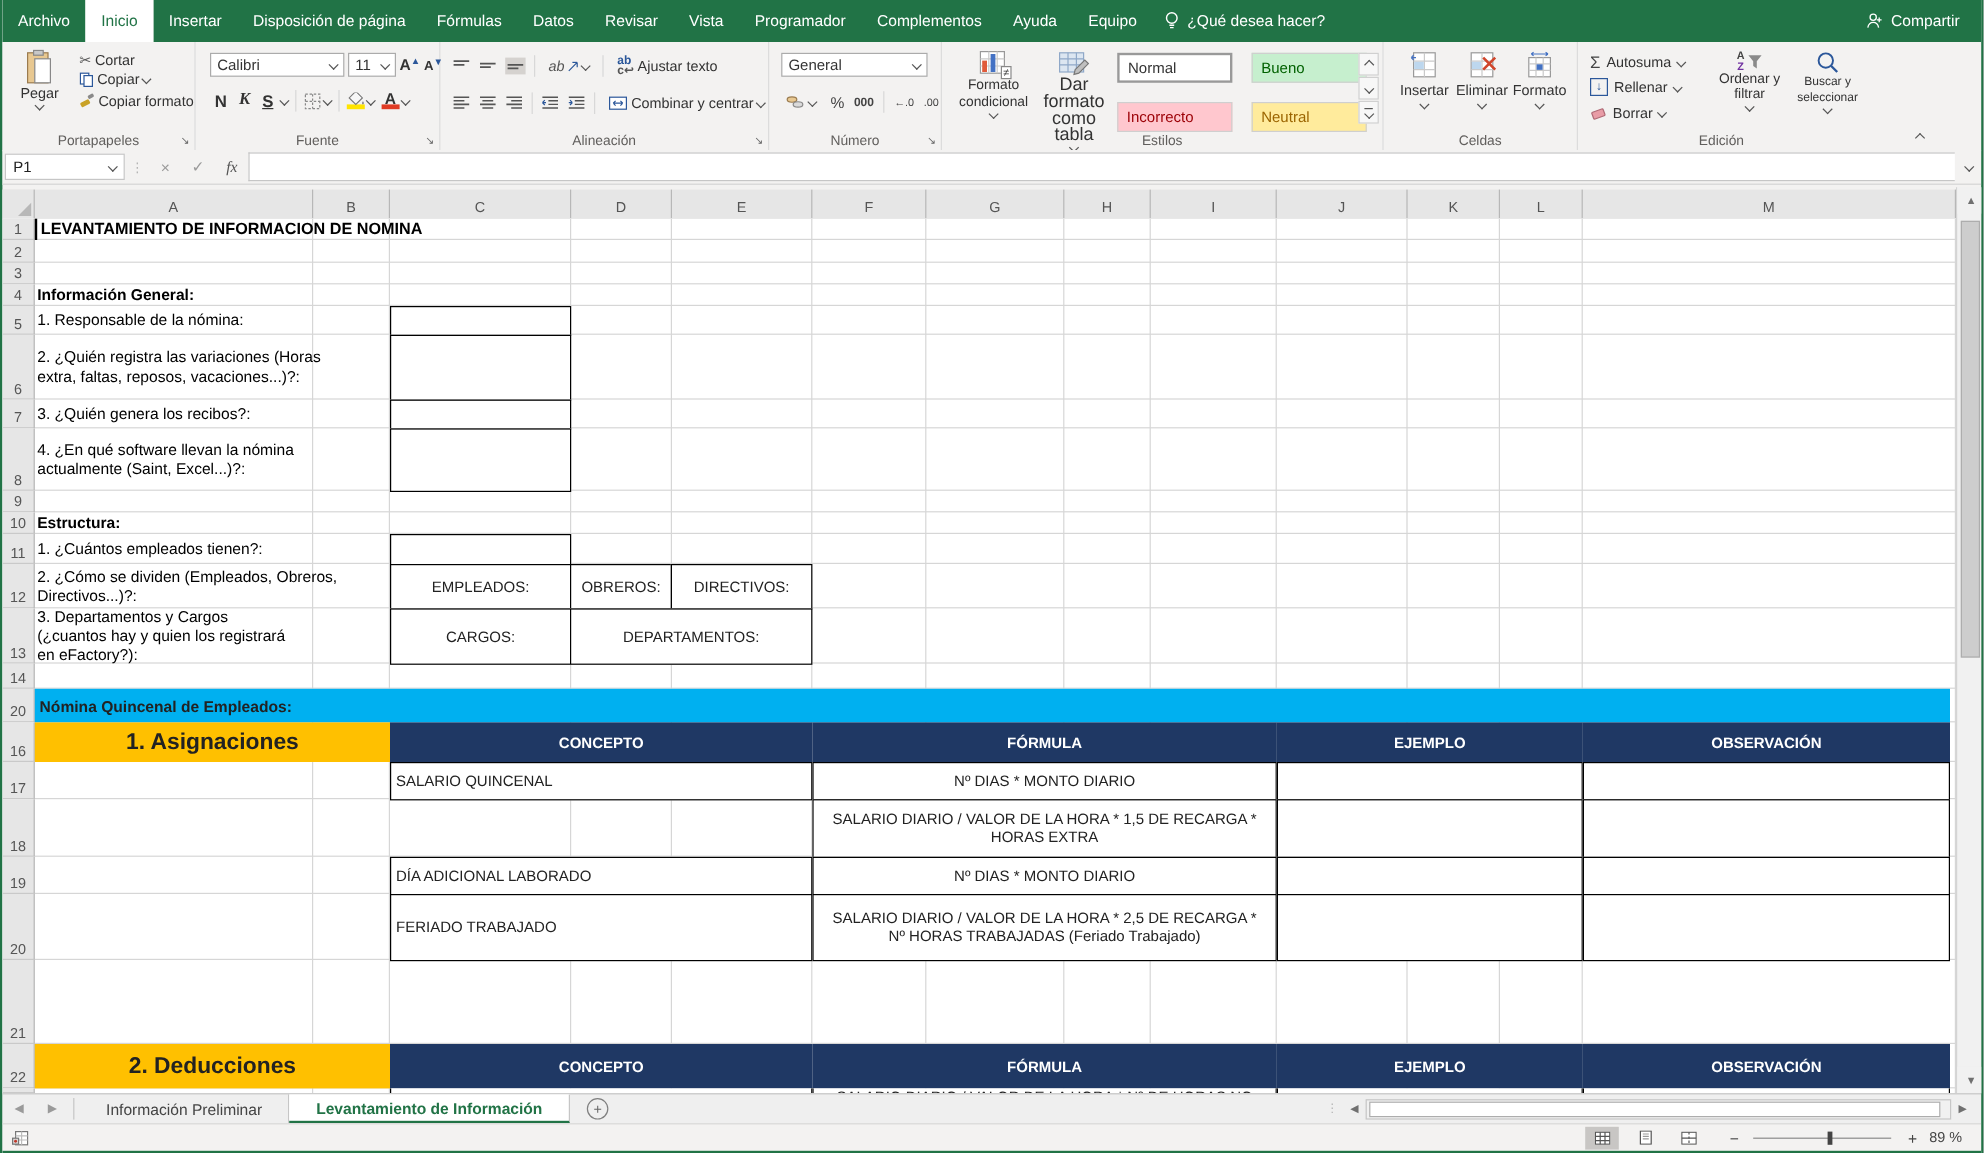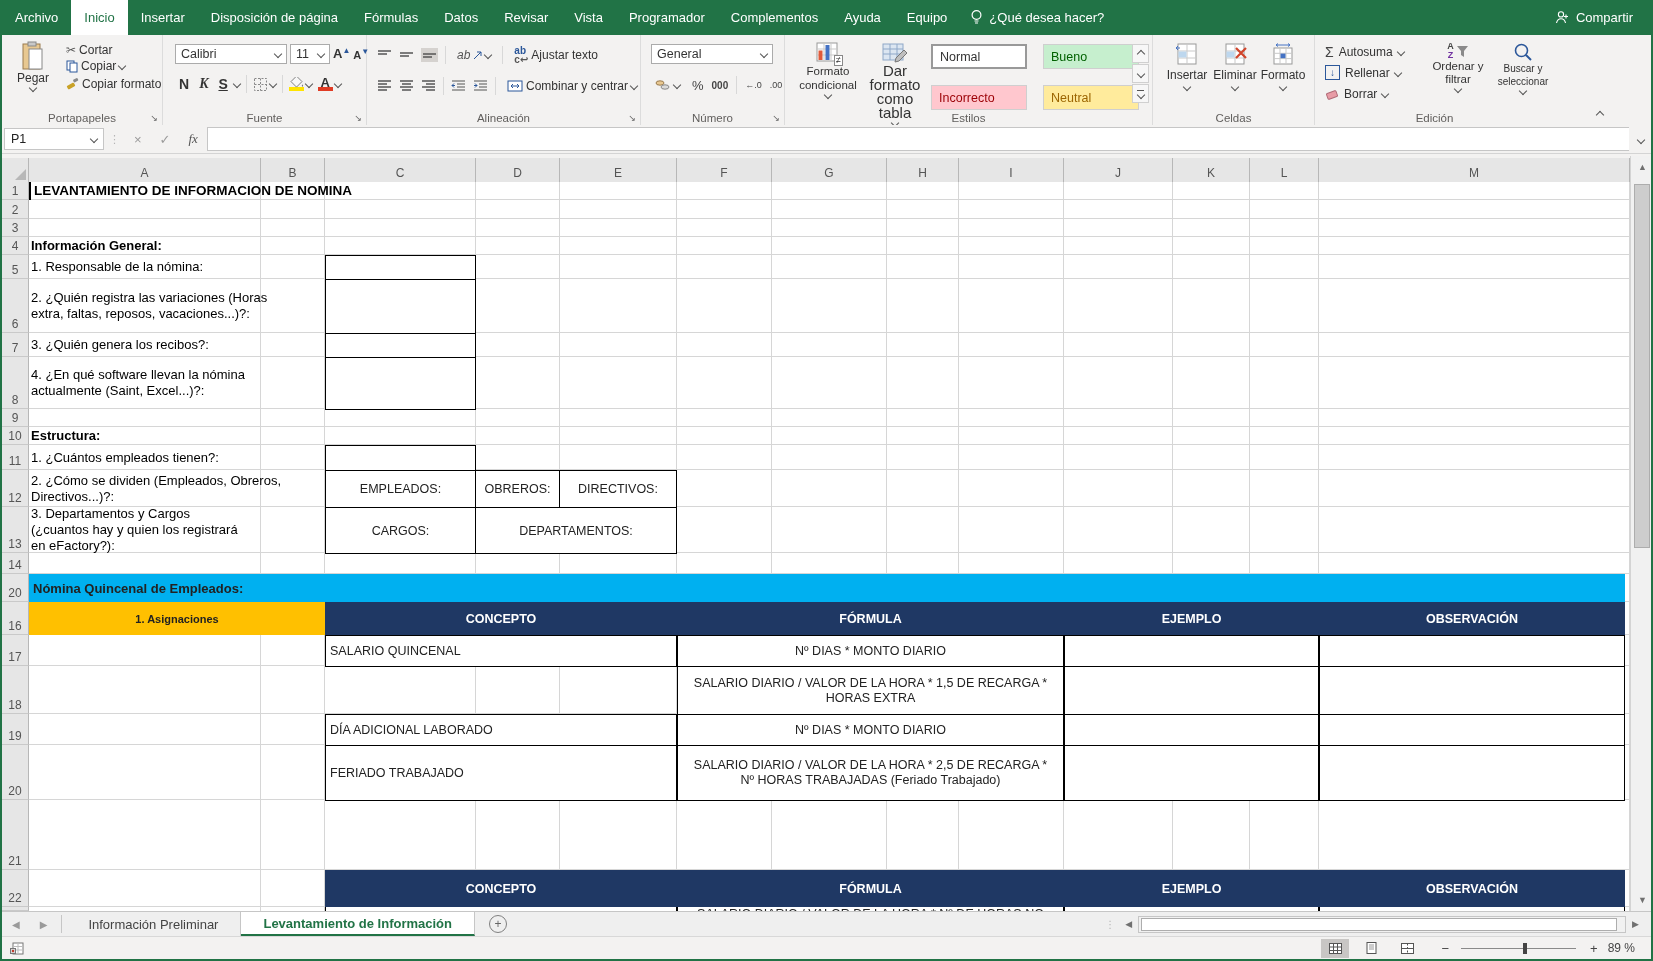--- a/index.html
+++ b/index.html
@@ -62,21 +62,21 @@
   .gvl{position:absolute;top:0;width:1px;background:#D6D6D6;height:729px;}
   .ghl{position:absolute;left:27px;height:1px;background:#D6D6D6;width:1601px;}
   .rn{position:absolute;left:0;width:27px;background:#E6E6E6;border-right:1px solid #B7B7B7;border-bottom:1px solid #C9C9C9;
       box-sizing:border-box;display:flex;align-items:flex-end;justify-content:center;font-size:12px;color:#555;padding-bottom:1px;}
   .stxt{position:absolute;font-size:13px;color:#000;display:flex;align-items:center;line-height:16px;}
   .sb{font-weight:bold;}
   .bx{position:absolute;background:#fff;border:1px solid #000;box-sizing:border-box;
       display:flex;align-items:center;justify-content:center;font-size:12.5px;}
   .banner{position:absolute;background:var(--banner-cyan);font-weight:bold;font-size:13px;
           display:flex;align-items:center;padding-left:4px;box-sizing:border-box;}
-  .ysec{position:absolute;background:var(--section-yellow);font-weight:bold;font-size:11px;
+  .ysec{position:absolute;background:var(--section-yellow);font-weight:bold;font-size:19px;
         display:flex;align-items:center;justify-content:center;box-sizing:border-box;}
   .th{position:absolute;background:var(--header-navy);color:#fff;font-weight:bold;font-size:12.5px;
       display:flex;align-items:center;justify-content:center;box-sizing:border-box;}
   .tc{position:absolute;background:#fff;border:1px solid #000;box-sizing:border-box;
       display:flex;align-items:center;font-size:12.5px;}
   .tc.cc{padding-left:4px;}
   .tc.cf{justify-content:center;text-align:center;padding:0 8px;line-height:15px;}
 
   
   #vscroll{position:absolute;left:1628px;top:156px;width:23px;height:755px;background:#F1F1F1;border-left:1px solid #D4D4D4;}
@@ -605,20 +605,21 @@
     <div class="tc cc" style="left:323px;top:532px;width:352px;height:32px">DÍA ADICIONAL LABORADO</div>
     <div class="tc cf" style="left:675px;top:532px;width:387px;height:32px">Nº DIAS * MONTO DIARIO</div>
     <div class="tc" style="left:1062px;top:532px;width:255px;height:32px"></div>
     <div class="tc" style="left:1317px;top:532px;width:306px;height:32px"></div>
 
     <div class="tc cc" style="left:323px;top:563px;width:352px;height:56px">FERIADO TRABAJADO</div>
     <div class="tc cf" style="left:675px;top:563px;width:387px;height:56px">SALARIO DIARIO / VALOR DE LA HORA * 2,5 DE RECARGA * Nº HORAS TRABAJADAS (Feriado Trabajado)</div>
     <div class="tc" style="left:1062px;top:563px;width:255px;height:56px"></div>
     <div class="tc" style="left:1317px;top:563px;width:306px;height:56px"></div>
 
+    <div class="ysec" style="left:27px;top:688px;width:296px;height:37px">2. Deducciones</div>
     <div class="th" style="left:323px;top:688px;width:352px;height:37px">CONCEPTO</div>
     <div class="th" style="left:675px;top:688px;width:387px;height:37px">FÓRMULA</div>
     <div class="th" style="left:1062px;top:688px;width:255px;height:37px">EJEMPLO</div>
     <div class="th" style="left:1317px;top:688px;width:306px;height:37px">OBSERVACIÓN</div>
 
     <div class="tc" style="left:323px;top:725px;width:352px;height:4px;border-top:none;border-bottom:none"></div>
     <div class="tc" style="left:675px;top:725px;width:387px;height:4px;border-top:none;border-bottom:none;overflow:hidden;justify-content:center">
       <span style="display:block;margin-top:10px;font-size:12.5px">SALARIO DIARIO / VALOR DE LA HORA * Nº DE HORAS NO</span>
     </div>
     <div class="tc" style="left:1062px;top:725px;width:255px;height:4px;border-top:none;border-bottom:none"></div>

